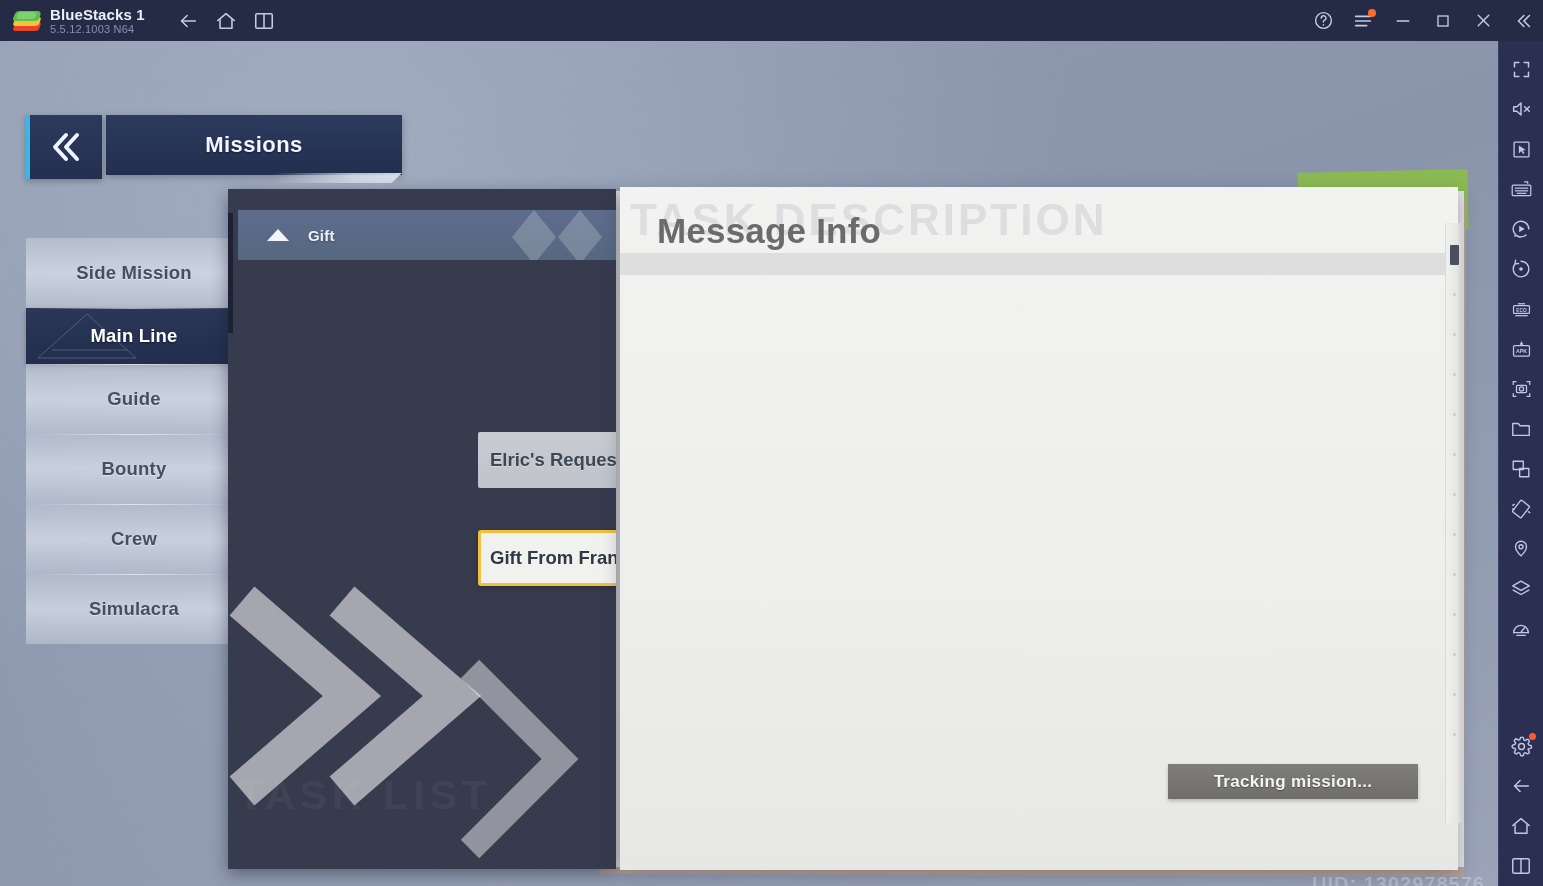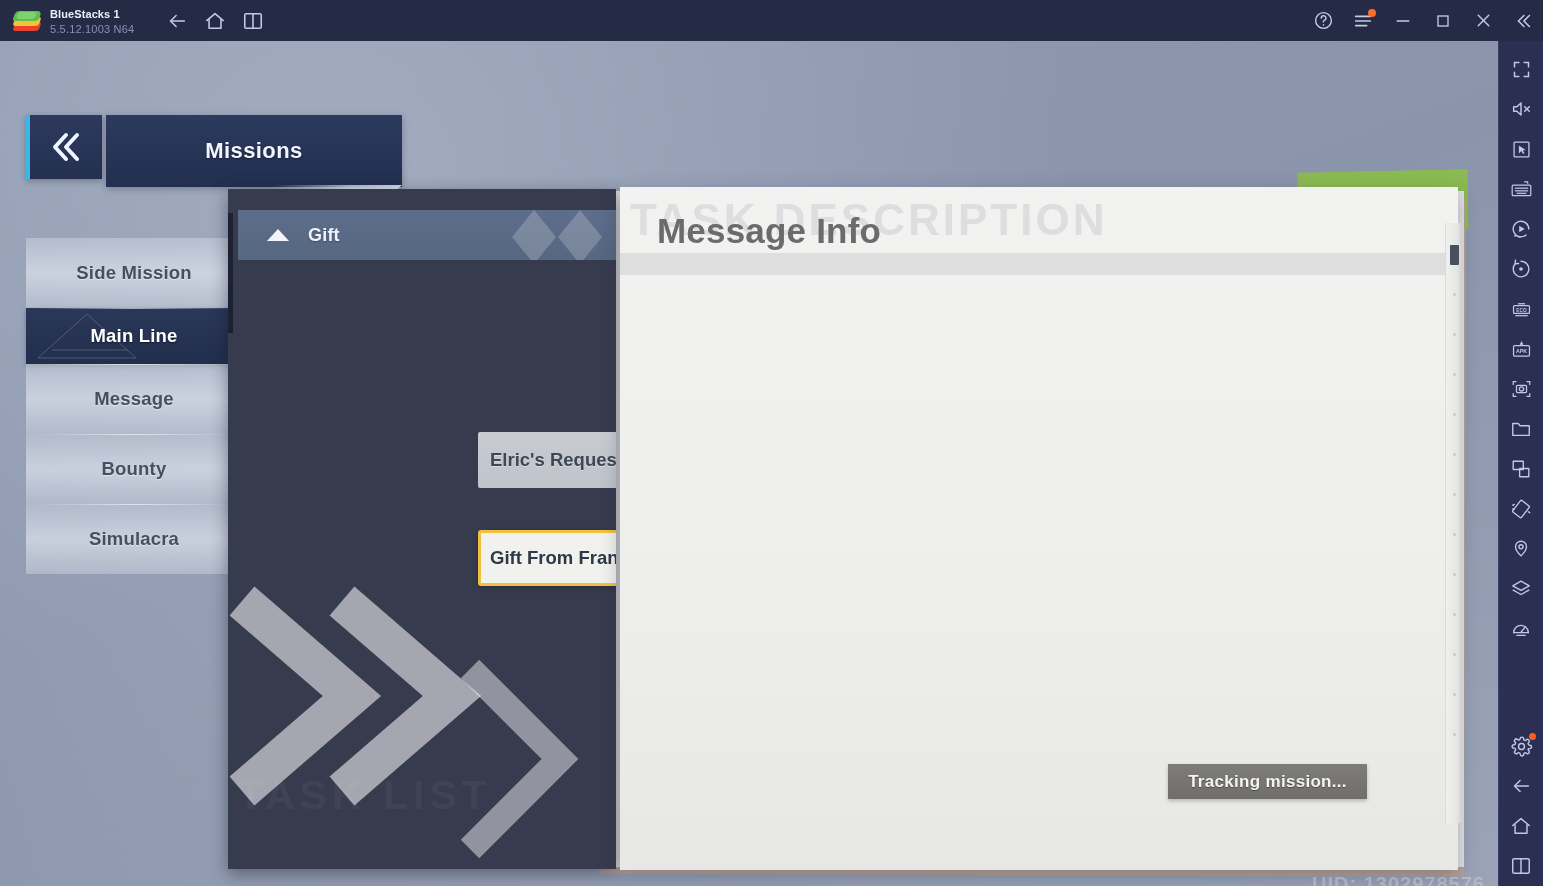--- a/index.html
+++ b/index.html
@@ -24,21 +24,21 @@
     width: 26px; height: 26px; margin-left: 14px; margin-right: 10px;
     position: relative; flex: none;
   }
   .bs-logo i { position: absolute; display: block; left: 0; border-radius: 3px; }
   .bs-logo i.l1 { top: 14px; width: 26px; height: 9px; background: #e8412e; transform: skewX(-20deg); }
   .bs-logo i.l2 { top: 9px; width: 26px; height: 9px; background: #f3c238; transform: skewX(-20deg); }
   .bs-logo i.l3 { top: 3px; width: 26px; height: 10px; background: #5bbf4e; transform: skewX(-20deg); border-radius: 4px 4px 3px 3px; }
   .bs-logo i.l4 { top: 4px; left: 3px; width: 19px; height: 7px; background: #7fd16f; transform: skewX(-20deg); border-radius: 4px; }
 
   .bs-titles { display: flex; flex-direction: column; justify-content: center; margin-right: 24px; }
-  .bs-name { color: #eceefb; font-size: 11px; font-weight: bold; letter-spacing: .1px; line-height: 17px; }
+  .bs-name { color: #eceefb; font-size: 15px; font-weight: bold; letter-spacing: .1px; line-height: 17px; }
   .bs-ver { color: #8a90b4; font-size: 11px; line-height: 13px; letter-spacing: .2px; }
 
   .tb-icon {
     width: 38px; height: 41px; display: flex; align-items: center; justify-content: center;
     color: #c6cae6;
   }
   .tb-icon svg { display: block; }
   .tb-right { position: absolute; right: 0; top: 0; height: 41px; display: flex; align-items: center; }
   .tb-right .tb-icon { width: 40px; }
   .notif-dot {
@@ -85,21 +85,21 @@
   .hdr-back {
     position: absolute; left: 26px; top: 74px;
     width: 76px; height: 64px;
     background: linear-gradient(180deg, #2d3a5e 0%, #233050 100%);
     border-left: 4px solid #3bb6e8;
     display: flex; align-items: center; justify-content: center;
     box-shadow: 0 2px 6px rgba(0,0,0,.28);
   }
   .hdr-title {
     position: absolute; left: 106px; top: 74px;
-    width: 296px; height: 72px;
+    width: 296px; height: 60px;
     background: linear-gradient(180deg, #2c3a5e 0%, #222f4f 100%);
     box-shadow: 0 2px 7px rgba(0,0,0,.25);
     display: flex; align-items: center; justify-content: center;
   }
   .hdr-title::after {
     content: ""; position: absolute; right: 0; bottom: -8px;
     width: 130px; height: 10px;
     background: linear-gradient(90deg, rgba(255,255,255,.0) 0%, rgba(225,232,245,.75) 60%, rgba(225,232,245,.9) 100%);
     clip-path: polygon(0 0, 100% 0, 92% 100%, 0 100%);
   }
@@ -158,21 +158,21 @@
     position: absolute; left: 10px; top: 21px;
     width: 388px; height: 50px;
     background: linear-gradient(180deg, #5d6d8c 0%, #566780 100%);
     display: flex; align-items: center; overflow: hidden;
   }
   .group-hdr .gh-deco {
     position: absolute; right: 4px; top: -8px; opacity: .20;
   }
   .group-hdr .tri { margin-left: 28px; margin-right: 18px; }
   .group-hdr span {
-    color: #eef2fa; font-size: 18px; font-weight: bold; letter-spacing: .2px;
+    color: #eef2fa; font-size: 15px; font-weight: bold; letter-spacing: .2px;
     text-shadow: 0 1px 2px rgba(0,0,0,.28);
   }
 
   .task-row {
     position: absolute; left: 250px;
     width: 368px; height: 56px;
     display: flex; align-items: center;
   }
   .task-done {
     top: 243px;
@@ -253,21 +253,21 @@
     background: #d6d6d5;
   }
   .sub-box {
     position: absolute; left: 16px; top: 455px;
     width: 758px; height: 155px;
     background: #eaeae9;
     border: 1px solid #e0e0df;
   }
   .track-btn {
     position: absolute; left: 1168px; top: 723px;
-    width: 199px; height: 35px;
+    width: 250px; height: 35px;
     background: linear-gradient(180deg, #7e7d7c 0%, #6f6e6d 100%);
     display: flex; align-items: center; justify-content: center;
     box-shadow: 0 2px 4px rgba(0,0,0,.22);
   }
   .track-btn span {
     color: #f4f4f3; font-size: 17px; font-weight: bold; letter-spacing: .3px;
     text-shadow: 0 1px 1px rgba(0,0,0,.35);
   }
   
   .ruler {
@@ -384,24 +384,27 @@
         <span>Side Mission</span>
       </div>
       <div class="menu-item active">
         <svg class="tri-wm" viewBox="0 0 118 52" fill="none" stroke="#ffffff" stroke-width="1">
           <path d="M55 4 L104 48 L6 48 Z"></path>
           <line x1="20" y1="40" x2="96" y2="40"></line>
         </svg>
         <span class="lbl">Main Line</span>
       </div>
       <div class="menu-item">
-        <span>Message</span>
+        <span>Guide</span>
       </div>
       <div class="menu-item">
         <span>Bounty</span>
+      </div>
+      <div class="menu-item">
+        <span>Crew</span>
       </div>
       <div class="menu-item">
         <span>Simulacra</span>
       </div>
     </div>
 
     <div class="paper-green"></div>
     <div class="paper-tan"></div>
     <div class="paper-white-back"></div>
 

